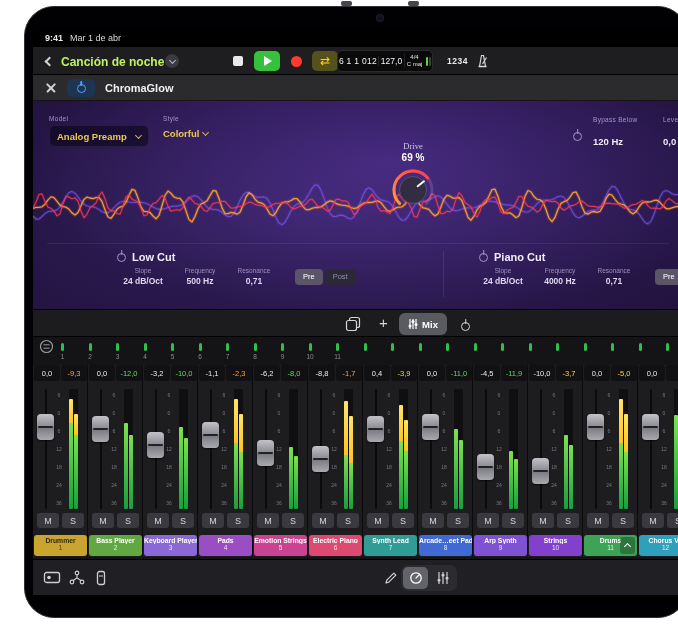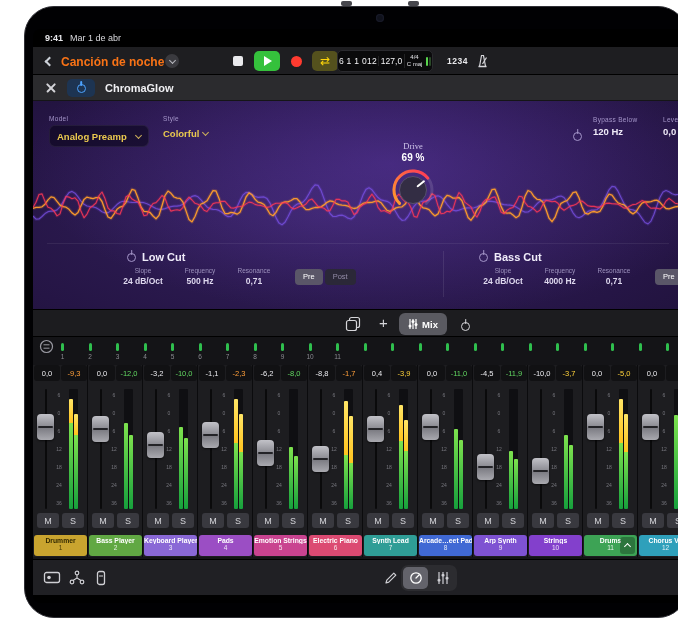--- a/index.html
+++ b/index.html
@@ -16,21 +16,21 @@
 
   
   .statusbar { position:absolute; top:0; left:0; right:0; height:18px; display:flex; align-items:center; gap:7px; padding-left:12px; color:#e9e9ec; font-size:9px; }
   .statusbar .time { font-weight:700; }
   .statusbar .date { color:#d9d9dd; }
 
   
   .topbar { position:absolute; top:18px; left:0; right:0; height:28px; background:#1e1e21; border-bottom:1px solid #000; }
   .backbtn { position:absolute; left:8px; top:7px; width:14px; height:14px; display:flex; align-items:center; justify-content:center; }
   .chevl { width:7px; height:7px; border-left:2px solid #ccd1d8; border-bottom:2px solid #ccd1d8; transform:rotate(45deg); margin-left:3px; }
-  .title { position:absolute; left:28px; top:8px; font-size:12px; font-weight:700; color:#f97316; }
+  .title { position:absolute; left:28px; top:8px; font-size:12px; font-weight:700; color:#bef264; }
   .titlechev { position:absolute; left:132px; top:7px; width:14px; height:14px; border-radius:50%; background:#3a3a3f; display:flex; align-items:center; justify-content:center; }
   .chevd { width:5px; height:5px; border-right:1.5px solid #b9b9c0; border-bottom:1.5px solid #b9b9c0; transform:rotate(45deg); margin-top:-2px; }
   .transport { position:absolute; left:196px; top:4px; height:20px; display:flex; align-items:center; gap:7px; }
   .tbtn { height:20px; display:flex; align-items:center; justify-content:center; }
   .tbtn.stop { width:18px; }
   .stopsq { width:10px; height:10px; background:#e9e9ec; border-radius:2px; }
   .tbtn.play { width:26px; background:#35c13c; border-radius:5px; }
   .playtri { width:0; height:0; border-left:8px solid #fff; border-top:5px solid transparent; border-bottom:5px solid transparent; margin-left:2px; }
   .tbtn.rec { width:18px; }
   .reccirc { width:11px; height:11px; border-radius:50%; background:#ff3b30; }
@@ -66,31 +66,31 @@
   }
   .grp-label { font-size:6.5px; color:#a596ca; letter-spacing:.3px; }
   .model { position:absolute; left:16px; top:14px; }
   .model-box { margin-top:3px; width:100px; height:22px; background:rgba(8,4,22,.55); border:1px solid rgba(255,255,255,.07); border-radius:6px; display:flex; align-items:center; justify-content:space-between; padding:0 7px; color:#eac94f; font-size:9.5px; font-weight:700; }
   .model-box .chevd { border-color:#cdb05a; margin-top:-1px; }
   .style { position:absolute; left:130px; top:14px; }
   .style-val { margin-top:6px; display:flex; align-items:center; gap:4px; color:#eac94f; font-size:9.5px; font-weight:700; }
   .style-val .chevd { border-color:#cdb05a; margin-top:-2px; }
   .bp-power { position:absolute; left:540px; top:26px; color:#a596ca; }
   .bypass { position:absolute; left:560px; top:15px; width:56px; text-align:left; }
-  .bypass .val, .level .val { margin-top:3px; font-size:9.5px; color:#efeaf8; font-weight:700; }
+  .bypass .val, .level .val { margin-top:13px; font-size:9.5px; color:#efeaf8; font-weight:700; }
   .level { position:absolute; left:630px; top:15px; width:44px; }
   .drive-label { position:absolute; left:352px; top:40px; width:56px; text-align:center; font-size:8.5px; color:#cfc5ea;font-family:Liberation Serif, serif; }
   .drive-value { position:absolute; left:352px; top:51px; width:56px; text-align:center; font-size:10px; font-weight:700; color:#fff; }
   #wave { position:absolute; left:0; top:56px; }
   .knob { position:absolute; left:357px; top:66px; }
   .hdiv { position:absolute; left:14px; top:142px; width:622px; height:1px; background:rgba(255,255,255,.07); }
   .vdiv { position:absolute; left:410px; top:150px; width:1px; height:46px; background:rgba(255,255,255,.09); }
   .cut-head { position:absolute; top:150px; display:flex; align-items:center; gap:6px; color:#a596ca; }
   .cut-head .cut-title { font-size:11px; font-weight:700; color:#f0ecfa; }
-  #lc-head { left:94px; } #hc-head { left:446px; }
+  #lc-head { left:84px; } #hc-head { left:446px; }
   .cut-params { position:absolute; top:166px; display:flex; gap:10px; align-items:center; }
   #lc-params { left:86px; } #hc-params { left:446px; }
   .param { text-align:center; }
   .param .pl { font-size:6.5px; color:#9d92bd; }
   .param .pv { margin-top:2px; font-size:8.5px; color:#ded8ee; font-weight:700; }
   .p-slope { width:48px; } .p-freq { width:46px; } .p-res { width:42px; }
   .prepost { display:flex; gap:2px; margin-left:10px; }
   .ppbtn { height:16px; padding:0 8px; border-radius:4px; font-size:7.5px; display:flex; align-items:center; }
   .ppbtn.sel { background:#5a5668; color:#fff; }
   .ppbtn.unsel { background:#2b2838; color:#948ca8; }
@@ -286,21 +286,21 @@
             <div class="pv">0,71</div>
         </div>
         <div class="prepost">
           <div class="ppbtn sel">Pre</div>
           <div class="ppbtn unsel">Post</div>
         </div>
       </div>
 
       <div class="cut-head" id="hc-head">
         <span class="pw"></span>
-        <span class="cut-title">Bass Cut</span>
+        <span class="cut-title">Piano Cut</span>
       </div>
       <div class="cut-params" id="hc-params">
         <div class="param p-slope">
           <div class="pl">Slope</div>
             <div class="pv">24 dB/Oct</div>
         </div>
         <div class="param p-freq">
           <div class="pl">Frequency</div>
             <div class="pv">4000 Hz</div>
         </div>

